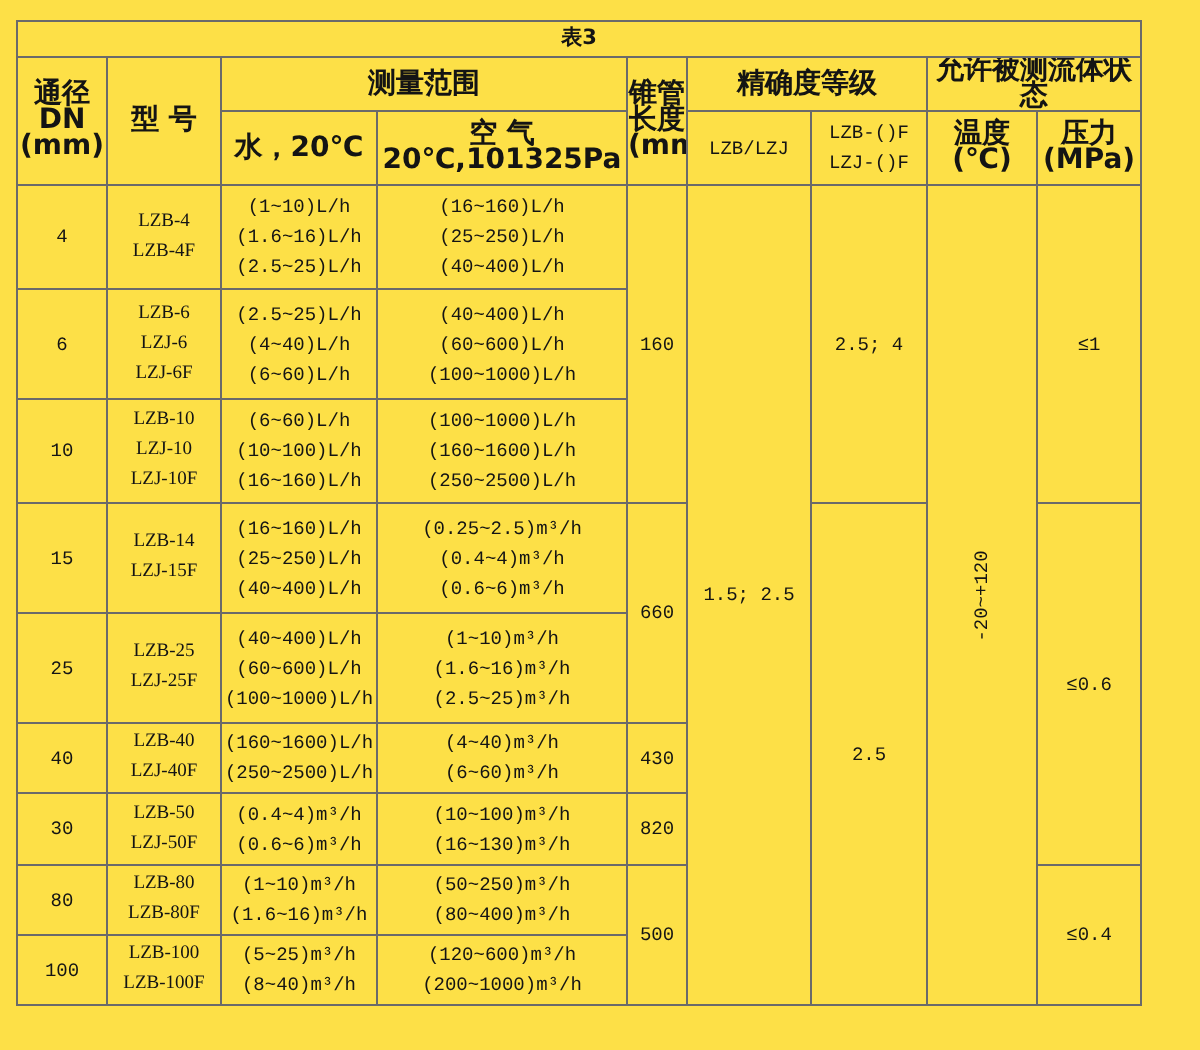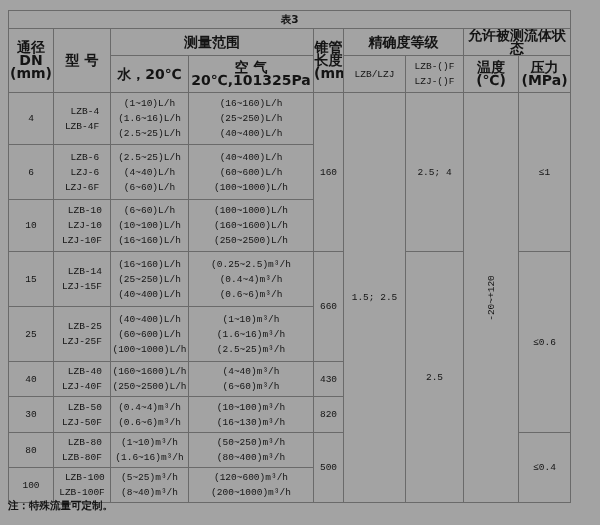--- a/index.html
+++ b/index.html
@@ -1,20 +1,20 @@
 <!DOCTYPE html>
 <html><head>
 <meta charset="utf-8">
 <style>
   html, body { margin: 0; padding: 0; }
   .page {
     position: relative;
     width: 600px;
     height: 525px;
-    background: #a3a3a3;
+    background: #fde047;
     font-family: "DejaVu Sans", sans-serif;
     color: #141414;
     overflow: hidden;
   }
   table.spec {
     position: absolute;
     left: 8px;
     top: 10px;
     width: 562px;
     border-collapse: collapse;
@@ -35,21 +35,21 @@
     white-space: pre-line;
   }
   .mono {
     font-family: "Liberation Mono", "DejaVu Sans Mono", monospace;
     font-size: 9.5px;
     line-height: 15px;
     white-space: pre-line;
   }
   td.title-cell { font-weight: bold; font-size: 10.5px; }
   td.left-pad { text-align: left; padding-left: 4px; }
-  .block-left { display: inline-block; text-align: right; white-space: pre-line; }
+  .block-left { display: inline-block; text-align: center; white-space: pre-line; font-family: Liberation Serif, serif; }
   td.temp-cell { position: relative; }
   .vtext {
     position: absolute;
     left: 50%;
     top: 50%;
     transform: translate(-50%, -50%) rotate(-90deg);
     white-space: nowrap;
     font-family: "Liberation Mono", "DejaVu Sans Mono", monospace;
     font-size: 9.5px;
   }
@@ -221,15 +221,14 @@
       <td class="mono"><div class="block-left">LZB-100
 LZB-100F</div></td>
       <td class="mono left-pad">(5~25)m³/h
 (8~40)m³/h</td>
       <td class="mono left-pad">(120~600)m³/h
 (200~1000)m³/h</td>
     </tr>
   </tbody>
     </table>
 
-  <div class="note">注：特殊流量可定制。</div>
 
 </div>
 
 </body></html>

